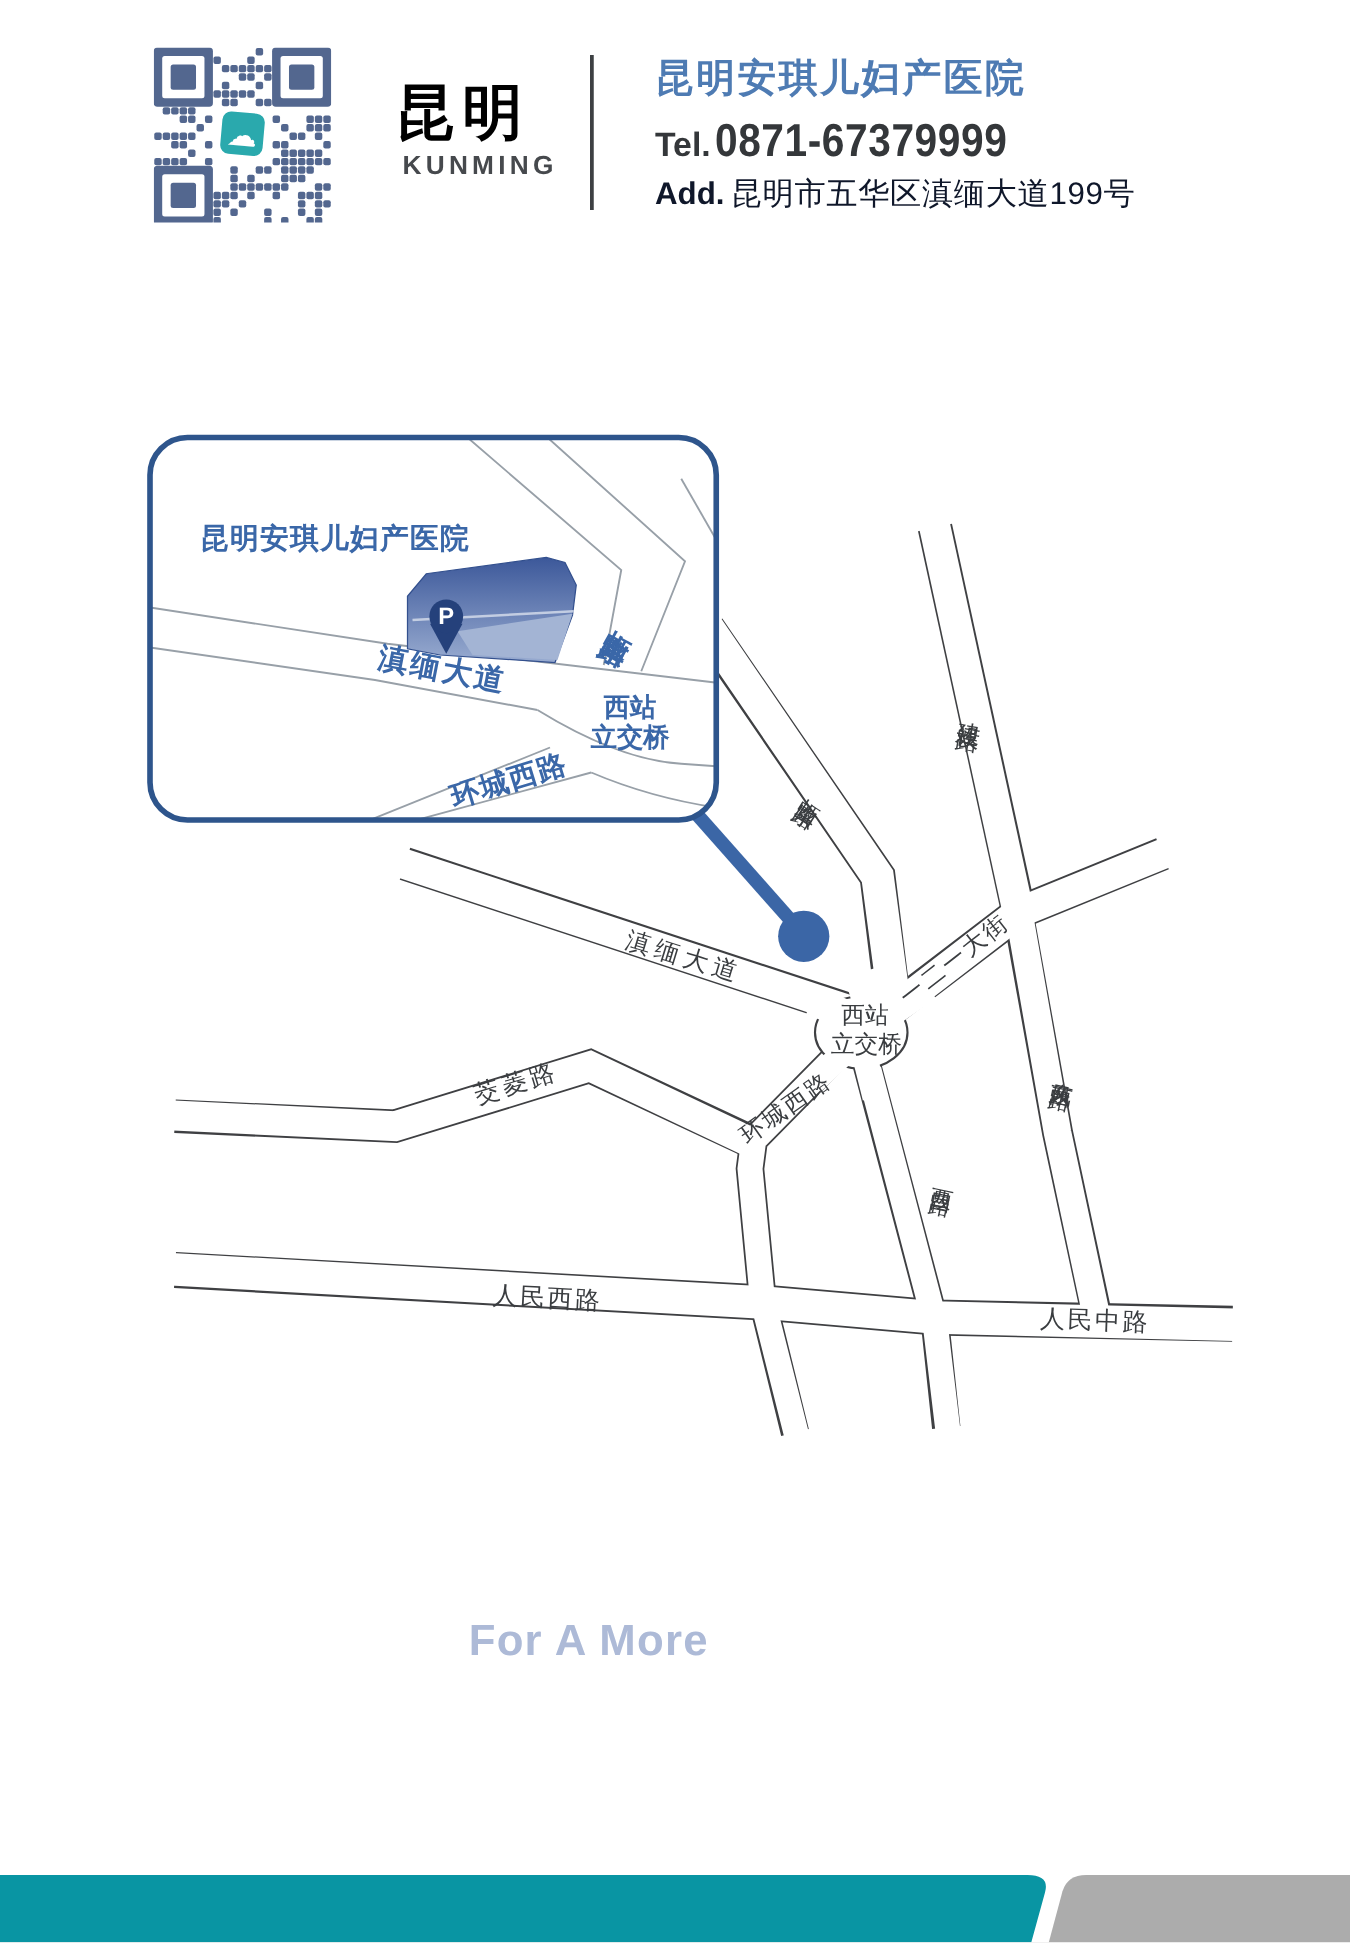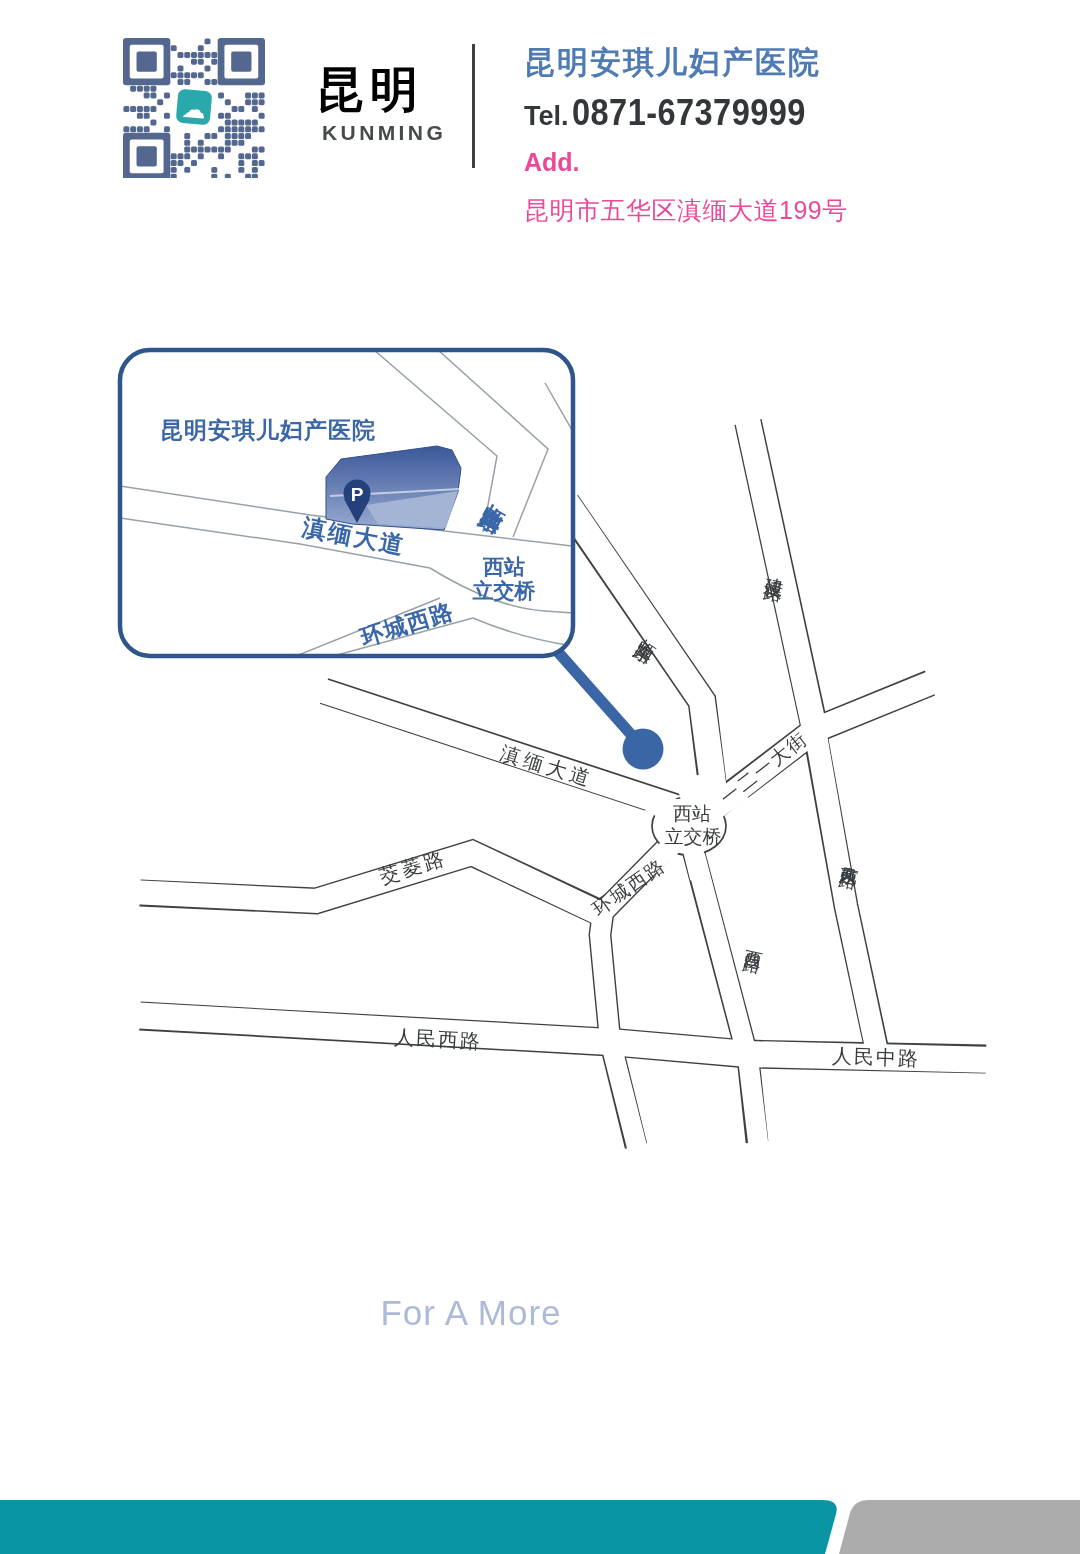--- a/index.html
+++ b/index.html
@@ -10,26 +10,26 @@
   }
   .abs{position:absolute;}
   
   .brand-city{left:316px;top:58px;font-size:48px;font-weight:800;color:#000000;letter-spacing:6px;}
   .brand-city-en{left:322px;top:121px;font-size:21px;font-weight:700;color:#46494d;letter-spacing:3.4px;}
   .divider{left:472px;top:44px;width:3px;height:124px;background:#3d4043;}
   .hospital-name{left:524px;top:42px;font-size:31px;font-weight:600;color:#4e7bb3;letter-spacing:2px;}
   .tel-row{left:524px;top:92px;display:flex;align-items:baseline;color:#34373a;}
   .tel-label{font-size:27px;font-weight:700;}
   .tel-number{font-size:37px;font-weight:800;letter-spacing:.5px;transform:scaleX(.88);transform-origin:left bottom;display:inline-block;margin-left:3px;}
-  .add-row{left:524px;top:148px;display:flex;align-items:baseline;color:#ec4899;flex-direction:column;}
+  .add-row{left:524px;top:138px;display:flex;align-items:baseline;color:#0f172a;}
   .add-label{font-size:25px;font-weight:700;margin-right:5px;}
-  .add-text{font-size:25px;font-weight:500;letter-spacing:.5px;margin-top:17px;}
+  .add-text{font-size:25px;font-weight:500;letter-spacing:.5px;}
   
   .slogan{left:0;top:1292px;width:942px;text-align:center;color:#adbad7;
-    font-size:35px;font-weight:400;letter-spacing:1px;line-height:41px;}
+    font-size:35px;font-weight:700;letter-spacing:1px;line-height:41px;}
   
   svg text{font-family:"Liberation Sans","DejaVu Sans",sans-serif;}
   .road-label{fill:#3a3d40;font-weight:500;}
   .road-label-v{fill:#3a3d40;font-weight:500;writing-mode:vertical-rl;text-orientation:upright;}
   .inset-label{fill:#3a67a8;font-weight:700;}
   .inset-label-v{fill:#3a67a8;font-weight:700;writing-mode:vertical-rl;text-orientation:upright;}
 </style>
 </head>
 <body>
 

